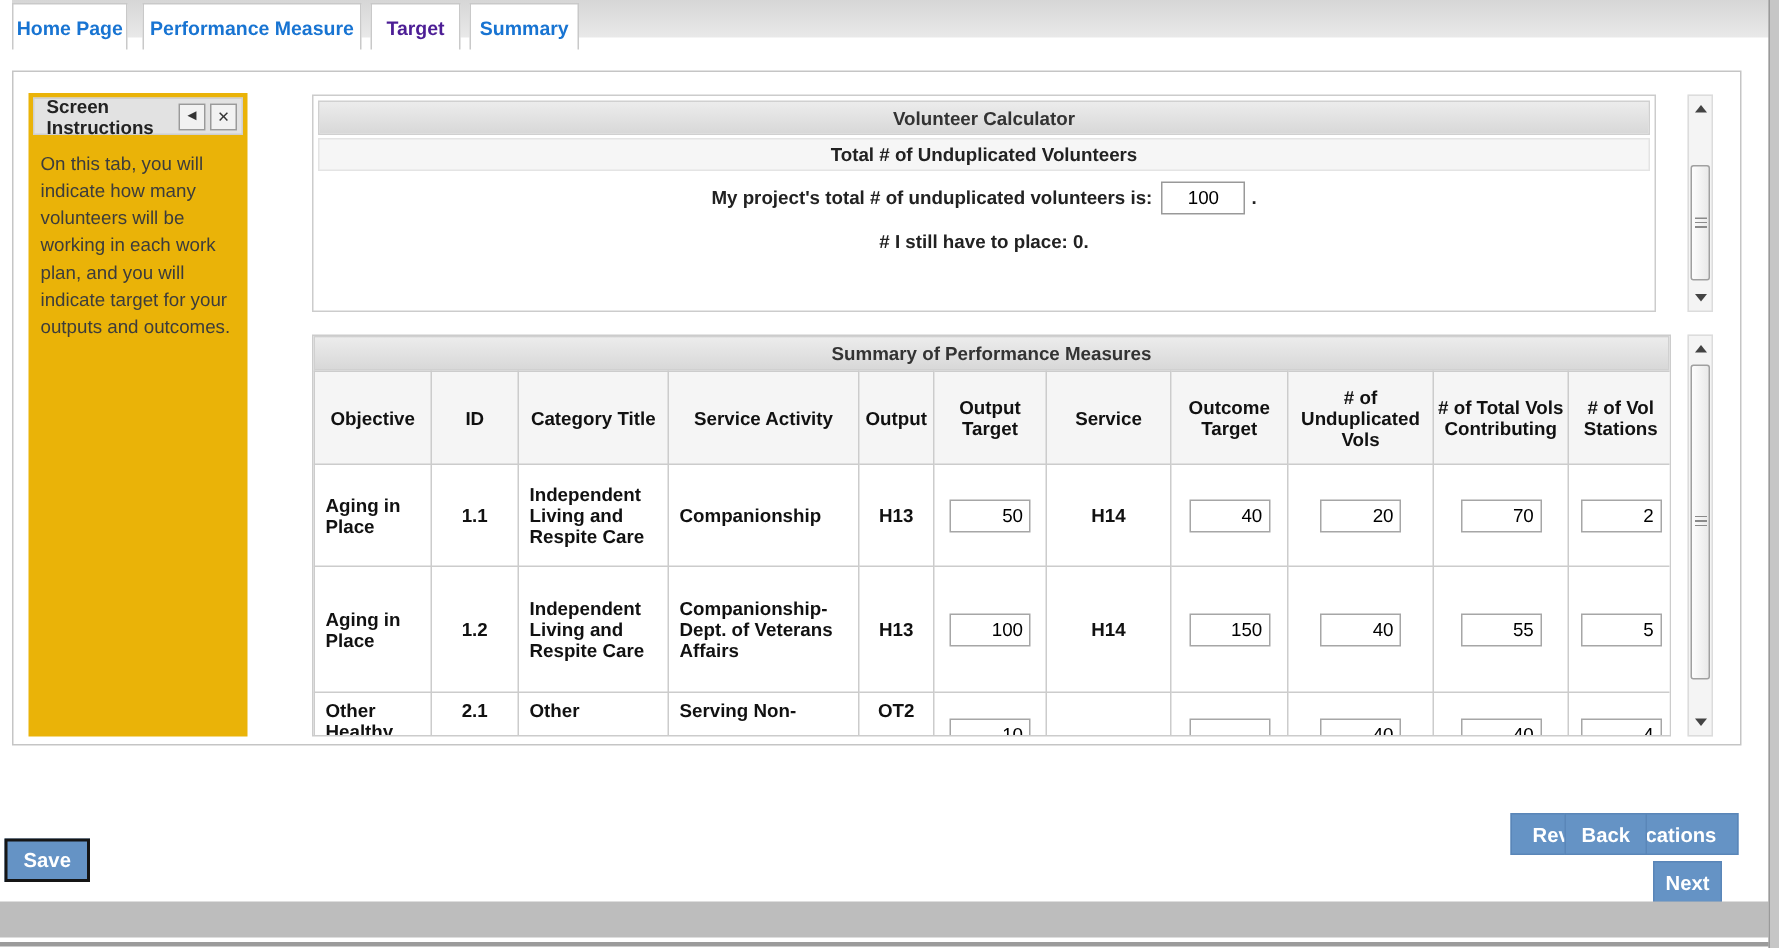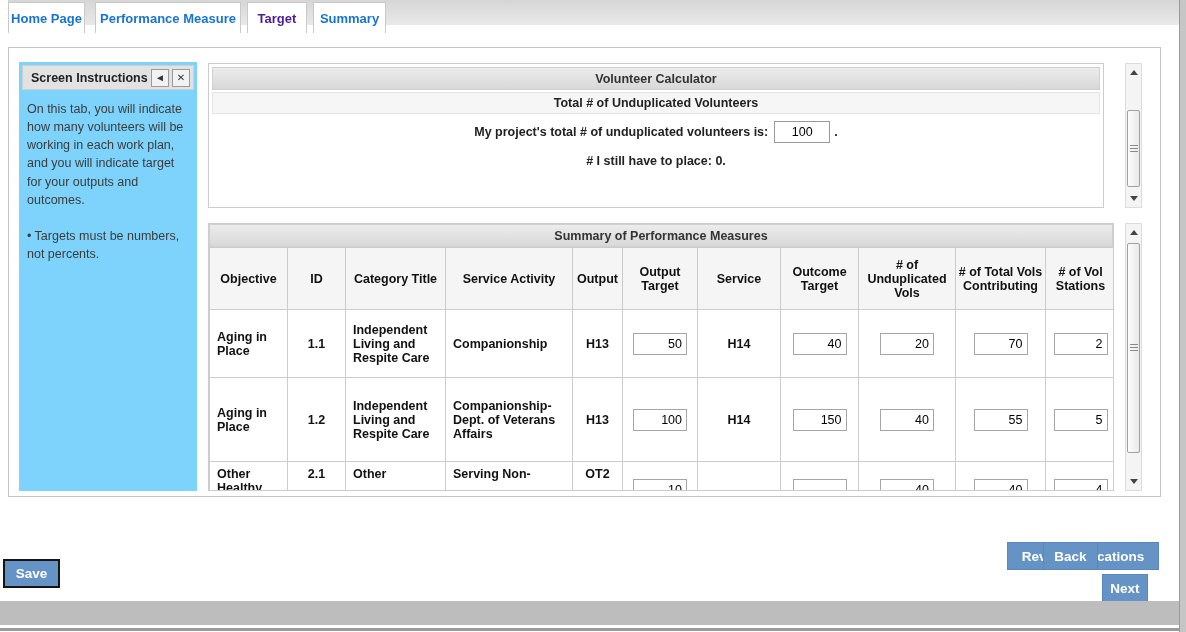--- a/index.html
+++ b/index.html
@@ -17,22 +17,22 @@
   #tab-home { width:77px; }
   #tab-pm   { width:146px; margin-left:10px; }
   #tab-target { width:60px; margin-left:6px; }
   #tab-summary { width:73px; margin-left:6px; }
 
   
   #content-panel { position:absolute; left:8px; top:47px; width:1153px; height:450px;
     background:#fff; border:1px solid #c5c5c5; }
 
   
-  #instructions { position:absolute; left:10px; top:14px; width:178px; height:429px;
-    background:#7dd3fc; }
+  #instructions { position:absolute; left:10px; top:14px; width:146px; height:429px;
+    background:#eab308; }
   #instr-header { margin:3px 3px 0 3px; height:25px; background:#e2e2e2;
     border:1px solid #cfcfcf; display:flex; align-items:center; padding:0 3px 0 8px; }
   #instr-title { flex:1; font-weight:bold; font-size:12.5px; color:#222; }
   .mini-btn { width:18px; height:18px; background:#f2f2f2; border:1px solid #9a9a9a;
     margin-left:3px; display:flex; align-items:center; justify-content:center;
     font-size:10px; color:#333; cursor:pointer; }
   #instr-body { padding:10px 8px; font-size:12.5px; color:#3c3c3c; line-height:1.45; }
   #instr-bullet { margin-top:18px; }
 
   
@@ -116,21 +116,20 @@
   <div id="content-panel">
 
     <div id="instructions">
       <div id="instr-header">
         <span id="instr-title">Screen Instructions</span>
         <span class="mini-btn">◄</span>
         <span class="mini-btn">✕</span>
       </div>
       <div id="instr-body">
         <div>On this tab, you will indicate how many volunteers will be working in each work plan, and you will indicate target for your outputs and outcomes.</div>
-        <div id="instr-bullet">• Targets must be numbers, not percents.</div>
       </div>
     </div>
 
     <div id="calc-box">
       <div class="panel-title">Volunteer Calculator</div>
       <div class="calc-row" id="calc-subtitle">Total # of Unduplicated Volunteers</div>
       <div class="calc-row" id="calc-input-row">
         <span>My project's total # of unduplicated volunteers is:</span>
         <input id="calc-input" value="100" style="">
         <span>.</span>

